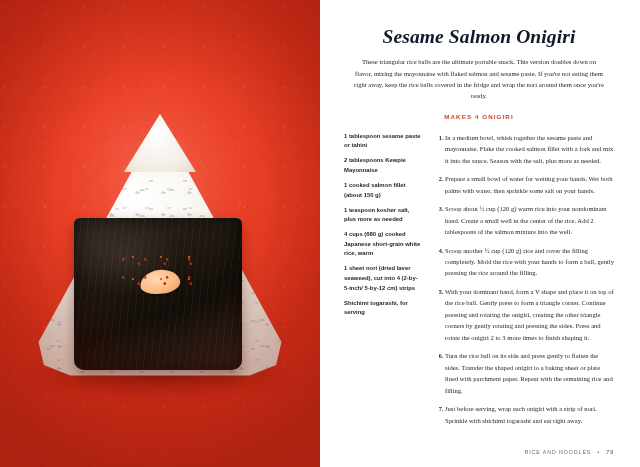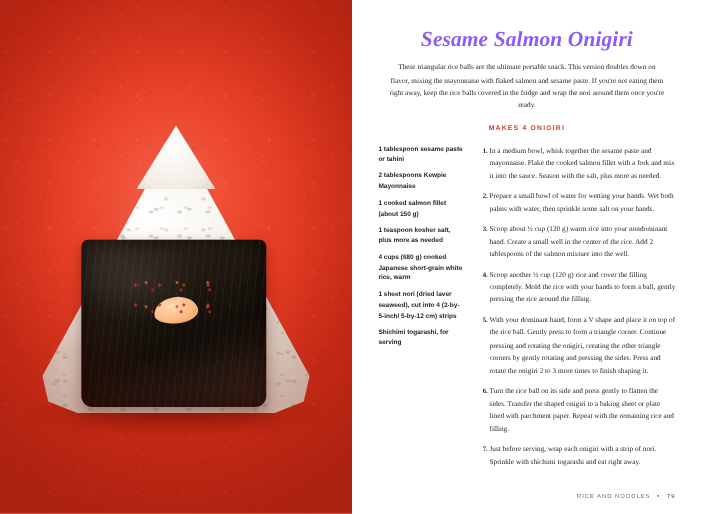--- a/index.html
+++ b/index.html
@@ -105,21 +105,21 @@
 
   
   .recipe-page{
     position:relative;width:320px;height:467px;background:#fff;
     padding:26px 26px 0 24px;box-sizing:border-box;
   }
   .title{
     margin:0 0 9px 0;
     font-family:"Liberation Serif", serif;
     font-weight:bold;font-style:italic;
-    color:#8b5cf6;
+    color:#0f172a;
     font-size:19.5px;line-height:1.1;text-align:center;
     letter-spacing:.1px;
   }
   .intro{
     margin:0 auto 11px auto;width:252px;
     font-size:6.6px;line-height:1.72;text-align:center;color:#2b2724;
   }
   .makes{
     text-align:center;color:#d8412a;
     font-family:"Liberation Sans", sans-serif;

